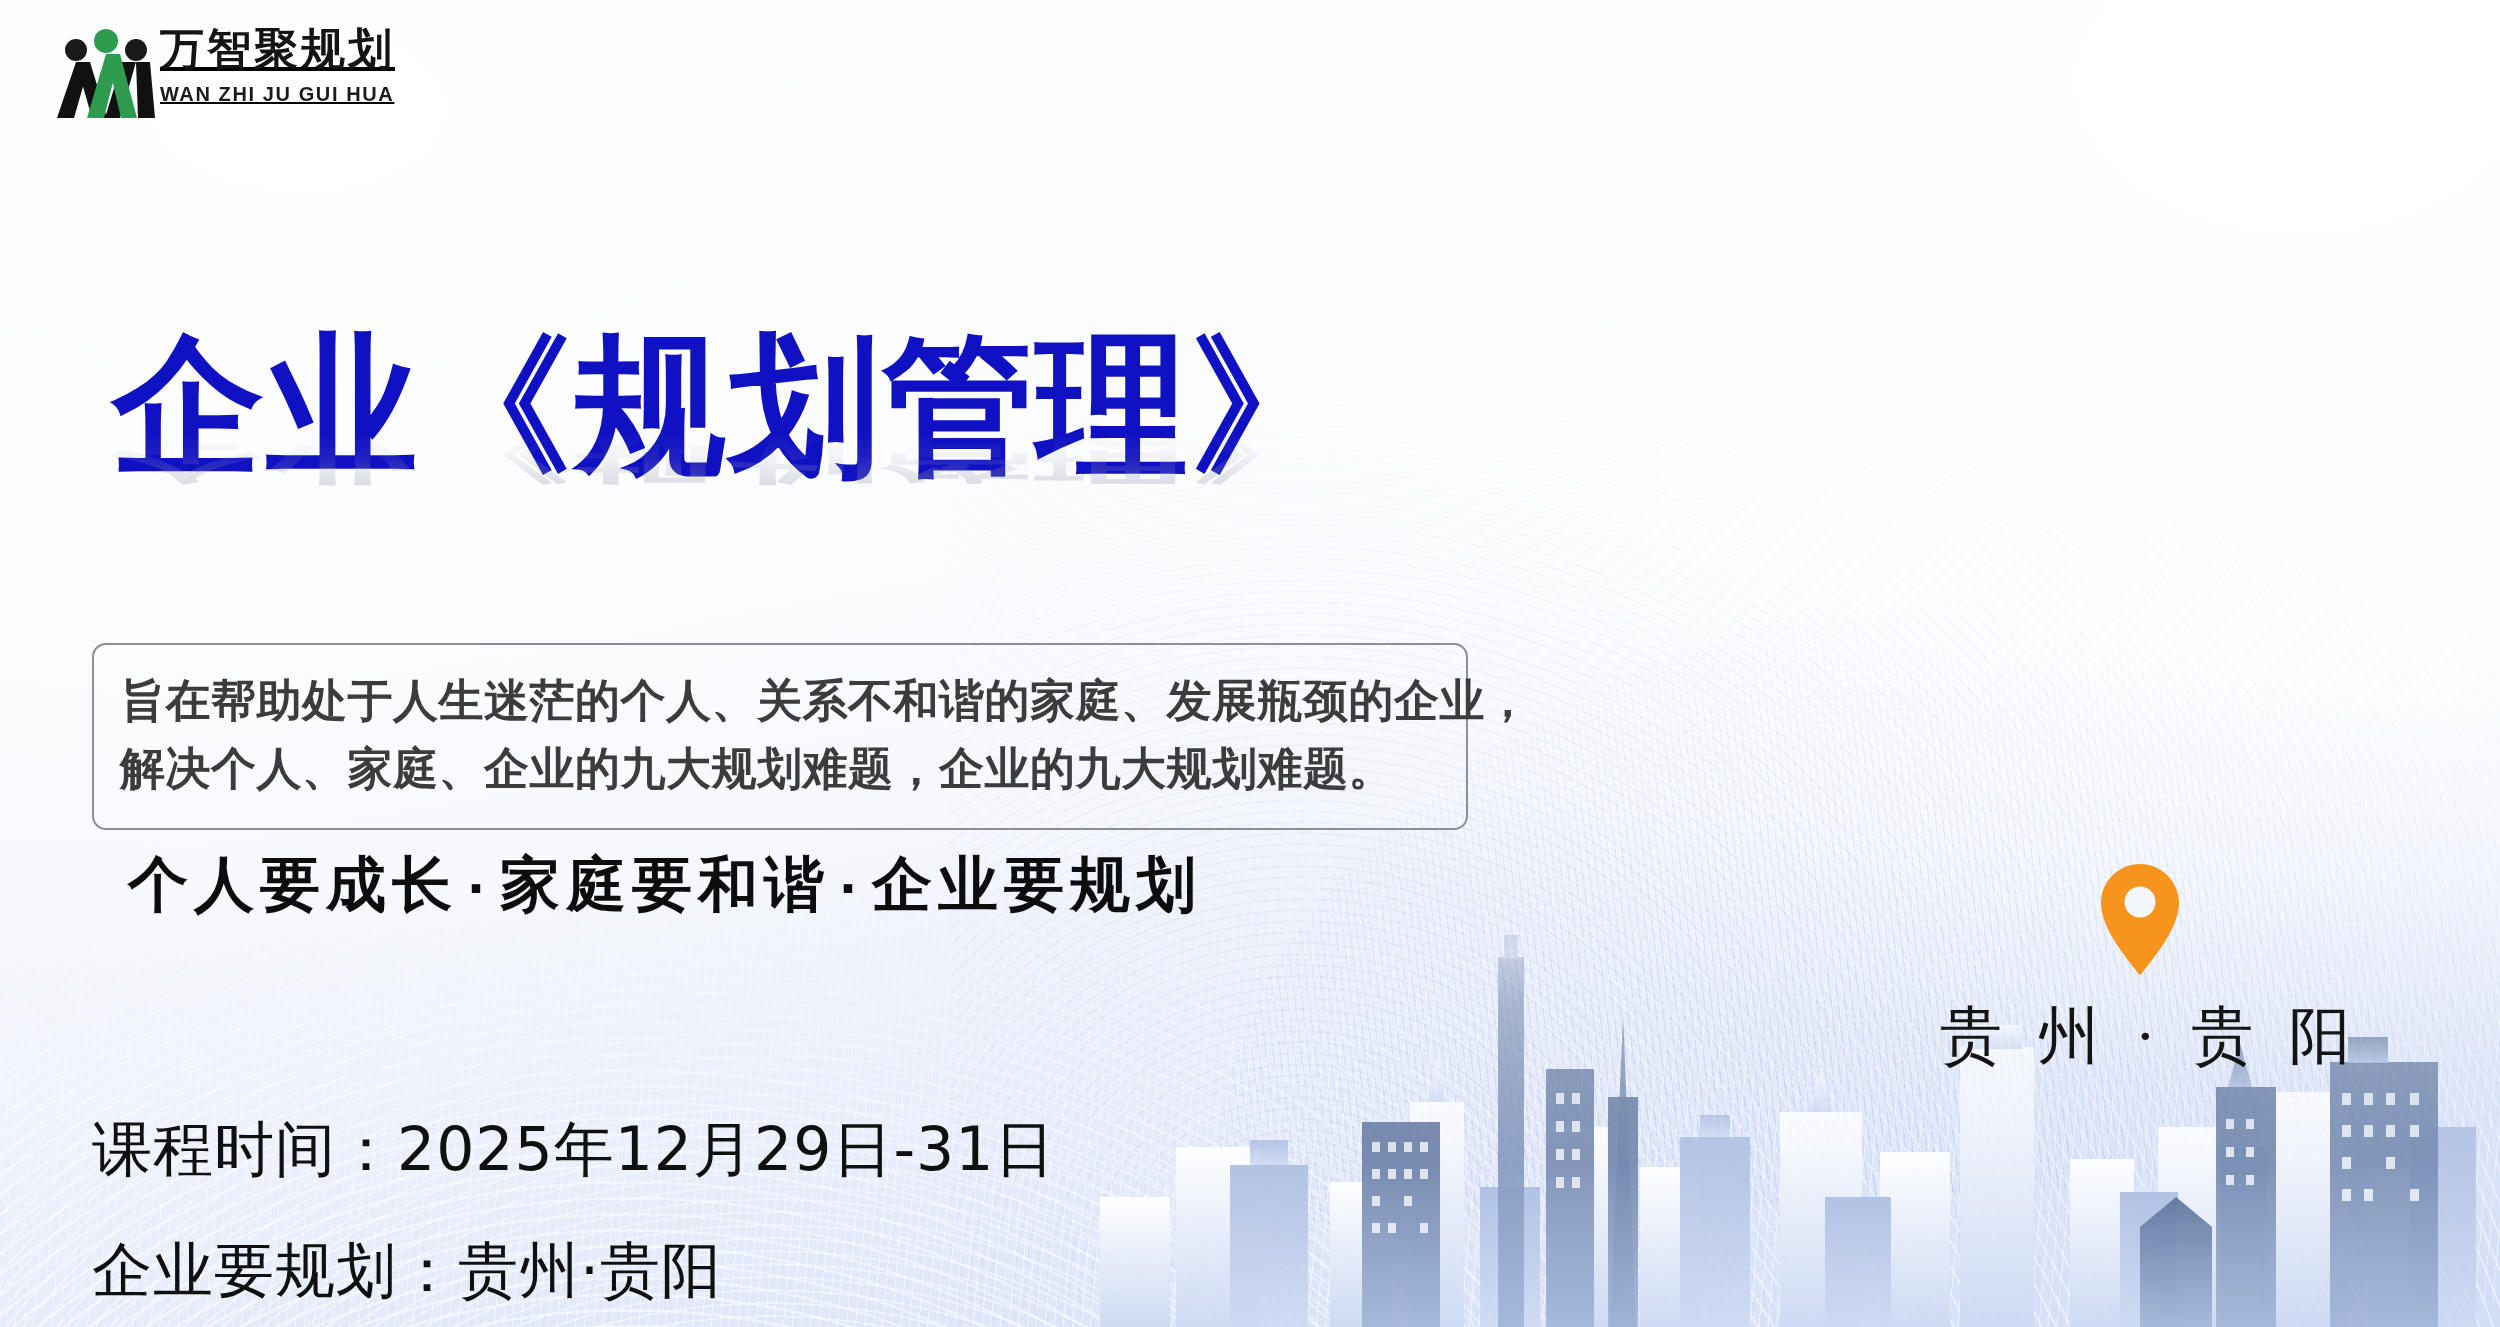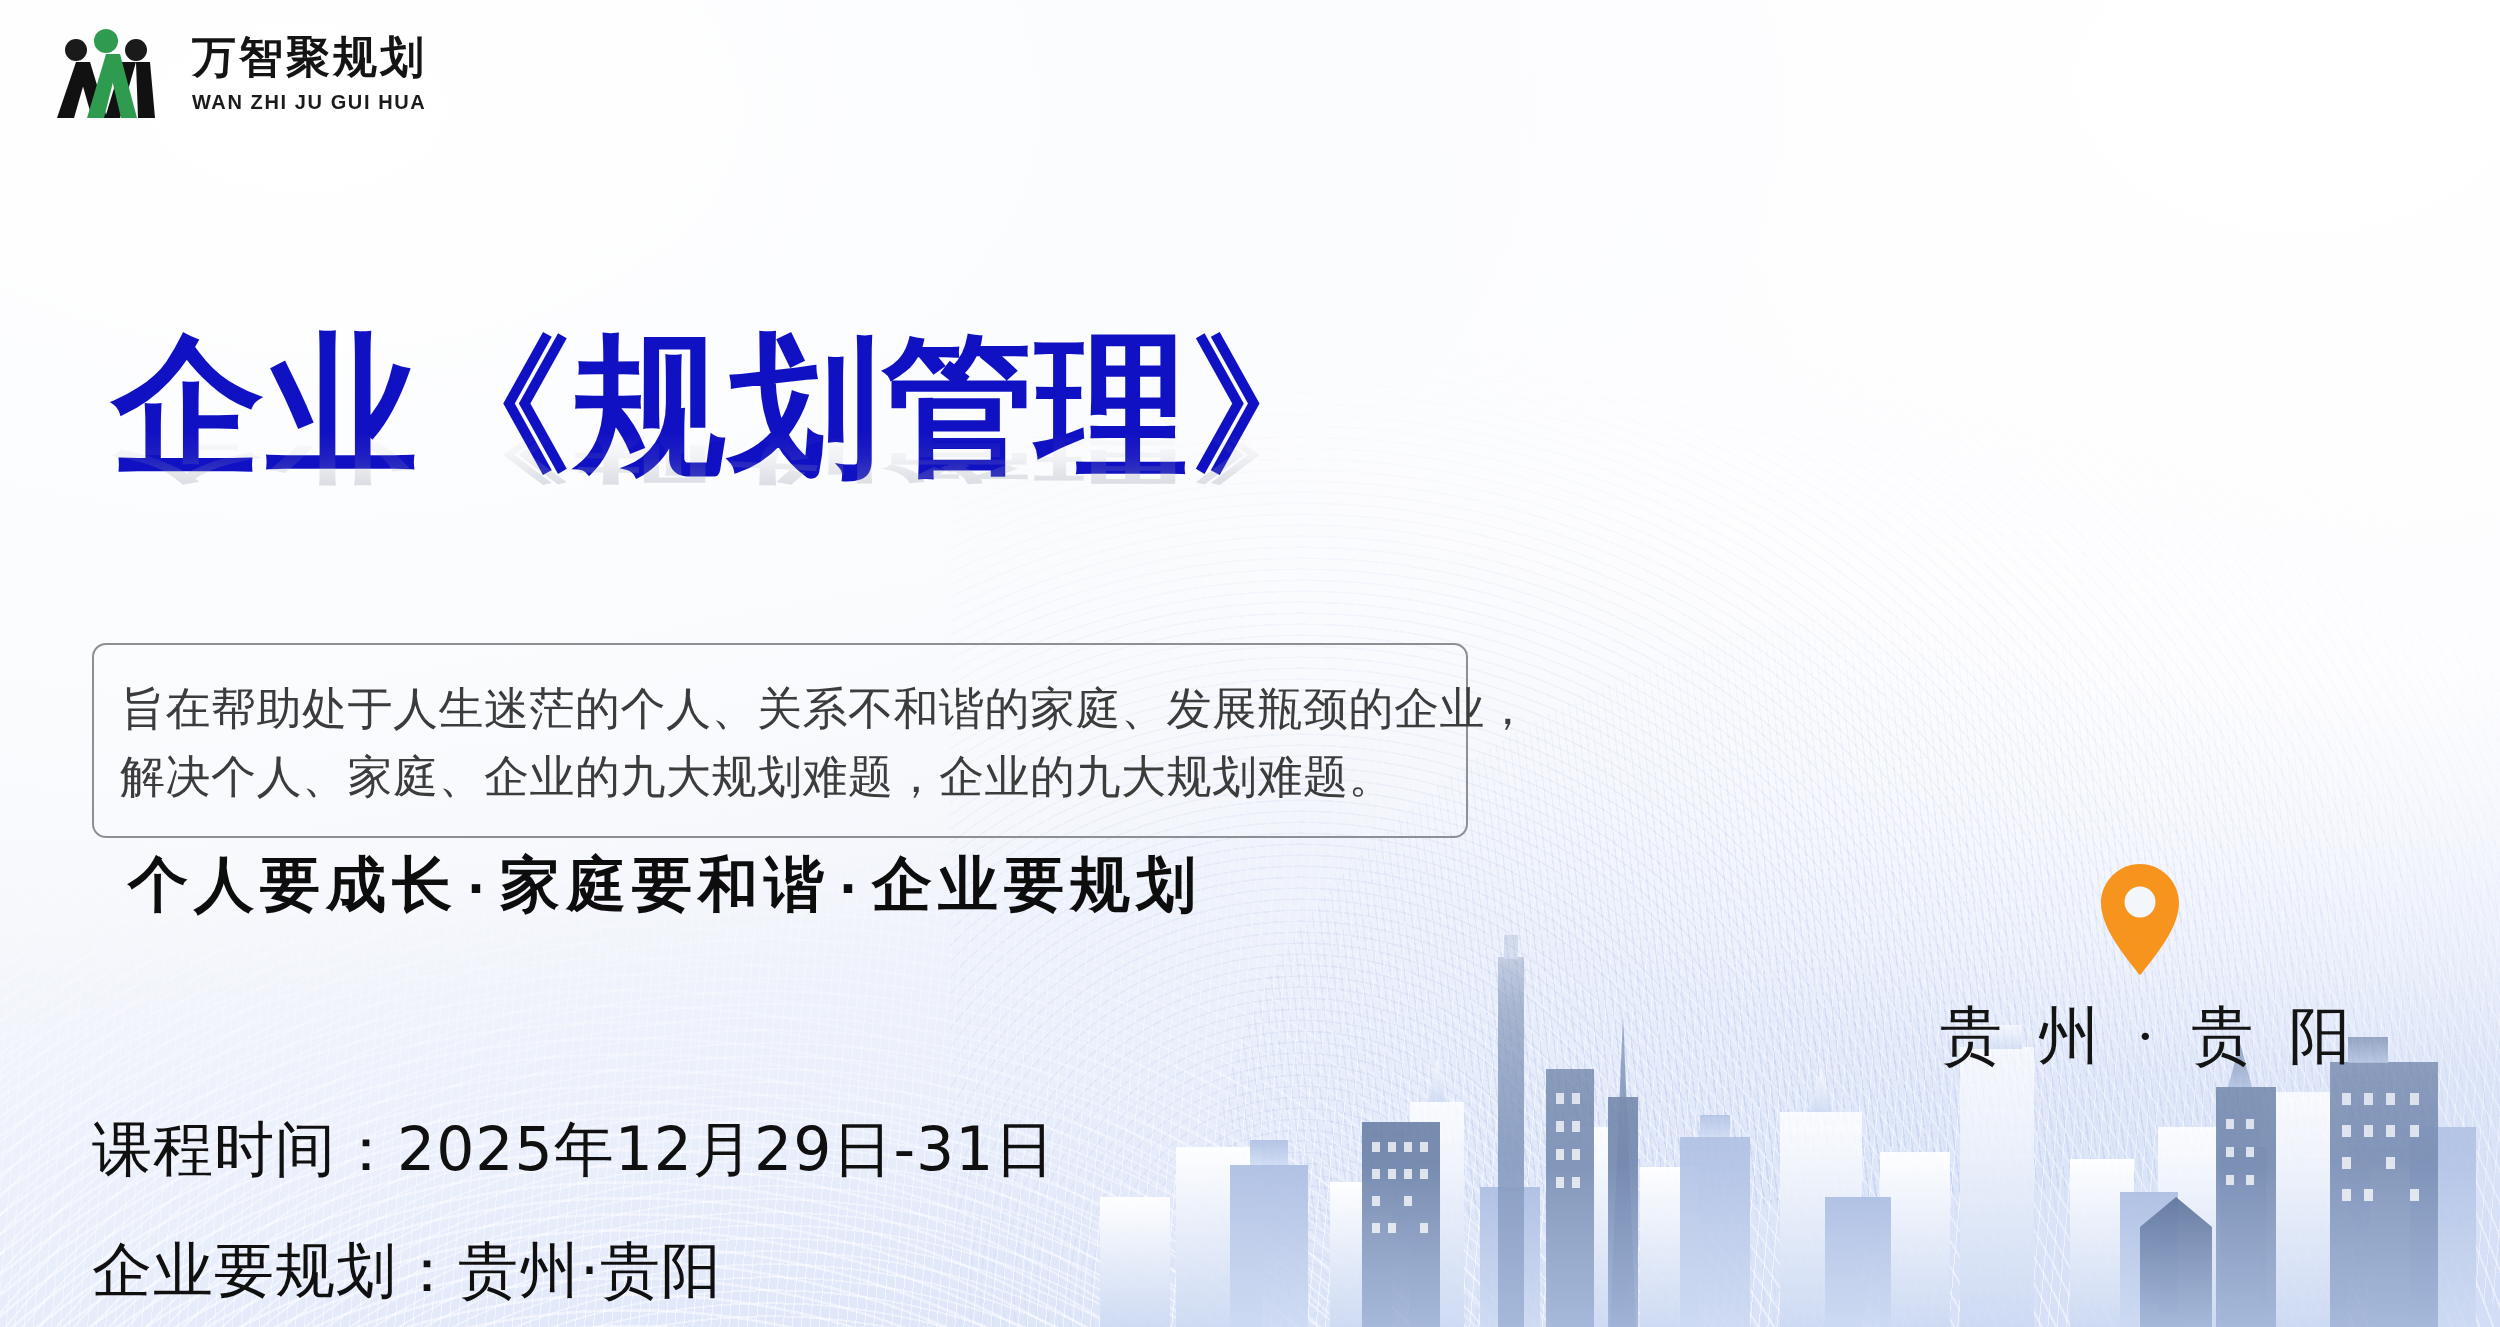--- a/index.html
+++ b/index.html
@@ -74,21 +74,21 @@
     transform:rotate(-3deg);
   }
 
   
   .skyline{position:absolute;right:0;bottom:0;width:1420px;height:430px;
     -webkit-mask-image:linear-gradient(to bottom, transparent 0%, rgba(0,0,0,.55) 26%, #000 62%);
     mask-image:linear-gradient(to bottom, transparent 0%, rgba(0,0,0,.55) 26%, #000 62%);}
   .skyline svg{display:block;width:100%;height:100%;}
 
   
-  .logo{position:absolute;left:52px;top:26px;display:flex;align-items:center;gap:32px;}
+  .logo{position:absolute;left:52px;top:26px;display:flex;align-items:flex-start;gap:0;text-decoration:underline;}
   .logo-mark{width:108px;height:96px;flex:0 0 auto;}
   .logo-text{display:flex;flex-direction:column;justify-content:center;}
   .logo-cn{font-family:"DejaVu Serif","Liberation Serif",serif;font-size:44px;font-weight:700;
     color:#141414;letter-spacing:3px;line-height:1.04;}
   .logo-en{font-size:20px;font-weight:700;color:#1b1b1b;letter-spacing:1.6px;margin-top:11px;}
 
   
   .title-wrap{position:absolute;left:112px;top:330px;width:1560px;}
   .title{
     font-family:"DejaVu Sans","Liberation Sans",sans-serif;
@@ -102,23 +102,24 @@
     color:#9aa0ac;
     transform:scaleY(-0.42);transform-origin:top center;
     -webkit-mask-image:linear-gradient(to bottom, rgba(0,0,0,.62) 0%, rgba(0,0,0,.18) 48%, transparent 85%);
     mask-image:linear-gradient(to bottom, rgba(0,0,0,.62) 0%, rgba(0,0,0,.18) 48%, transparent 85%);
     opacity:.55;
   }
 
   
   .desc-box{
     position:absolute;left:92px;top:643px;width:1376px;
-    box-sizing:border-box;padding:30px 26px 24px 26px;
+    box-sizing:border-box;padding:22px 26px 24px 26px;
     border:2px solid #8c8f94;border-radius:14px;
     background:rgba(255,255,255,.10);
+    font-weight:bold;
   }
   .desc-line{
     font-family:"DejaVu Sans","Liberation Sans",sans-serif;
     font-size:45px;color:#3c3c3c;line-height:1.52;letter-spacing:.5px;white-space:nowrap;
   }
 
   
   .slogan{
     position:absolute;left:128px;top:845px;
     font-family:Liberation Mono, monospace;

